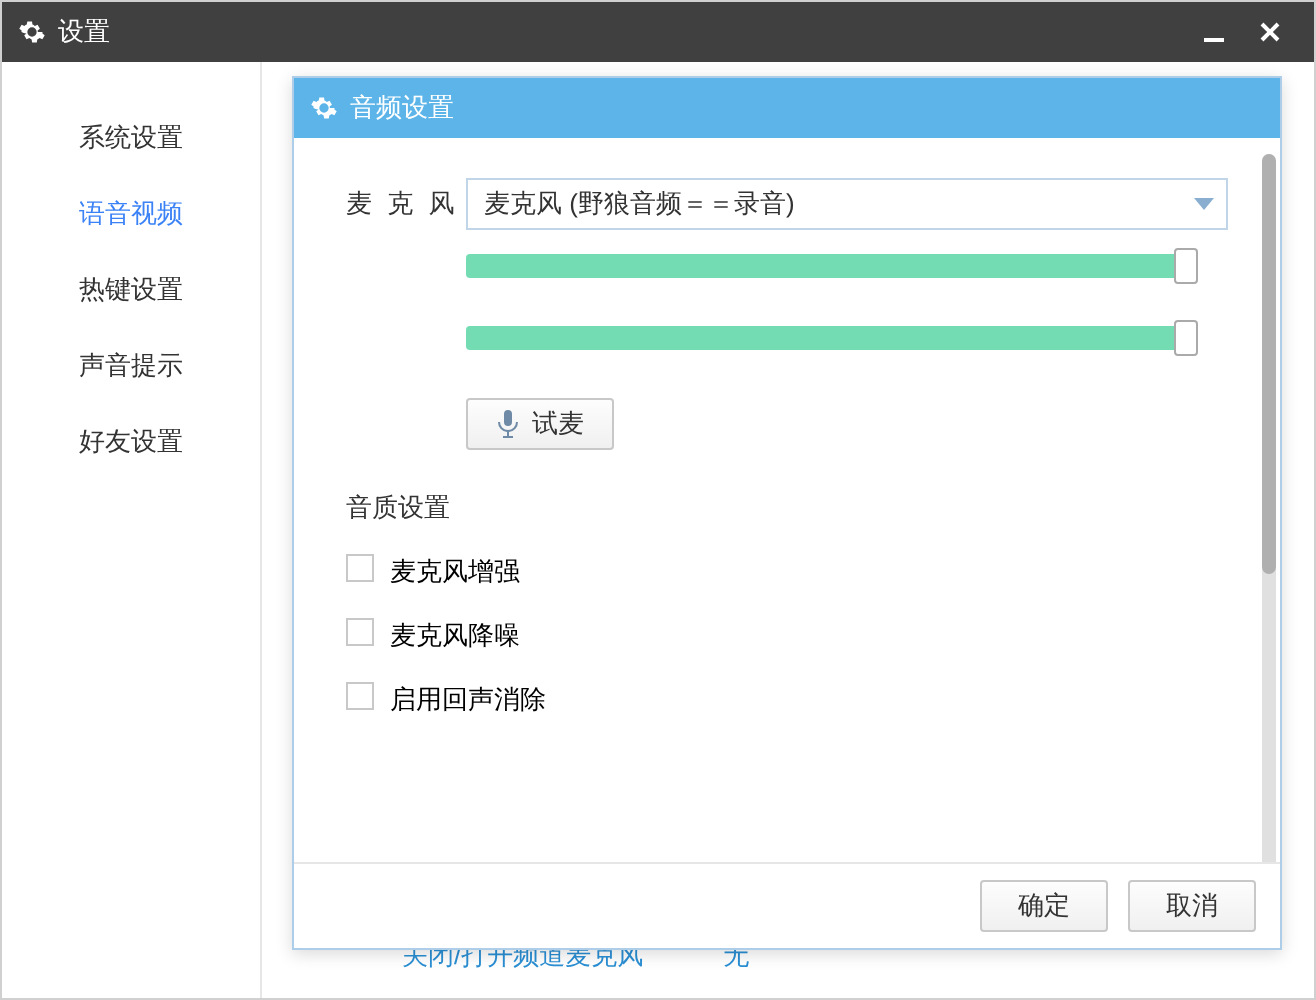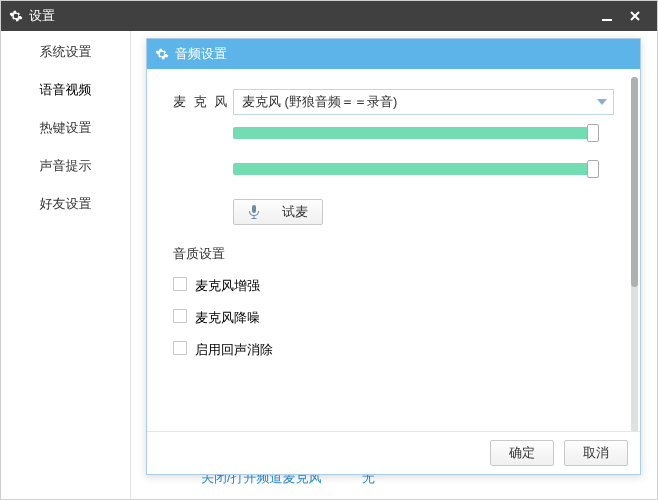--- a/index.html
+++ b/index.html
@@ -3,43 +3,43 @@
   <meta charset="utf-8">
   <style>
     * { box-sizing: border-box; margin: 0; padding: 0; }
     body { font-family: "Microsoft YaHei", sans-serif; font-size: 13px; background: #fff; width:658px; height:500px; overflow:hidden; }
     .window { display: flex; flex-direction: column; height: 500px; border: 1px solid #d0d0d0; }
     .titlebar { background: #404040; color: #fff; height: 30px; display: flex; align-items: center; padding: 0 8px; }
     .titlebar .icon { margin-right: 6px; }
     .titlebar .title { flex: 1; font-size: 13px; }
     .titlebar .winbtn { width: 28px; height: 28px; display:flex; align-items:center; justify-content:center; color:#fff; }
     .main { display: flex; flex: 1; position: relative; overflow: hidden; background:#fff; }
-    .sidebar { width: 130px; border-right: 1px solid #e6e6e6; padding-top: 2px; }
+    .sidebar { width: 130px; border-right: 1px solid #e6e6e6; padding-top: 19px; }
     .sidebar-item { padding: 10px 0; text-align: center; color: #333; cursor: pointer; }
-    .sidebar-item.active { color: #000000; }
+    .sidebar-item.active { color: #3b82f6; }
     .content { flex:1; position: relative; padding: 8px 20px; }
     .bottom-text { color:#2a8fd4; padding-left:50px; margin-top: 430px; display:flex; gap:40px; }
     
     .dialog { position:absolute; left:146px; top:38px; width:495px; height:437px; border:1px solid #aecde8; background:#fff; box-shadow:0 2px 8px rgba(0,0,0,0.15); display:flex; flex-direction:column; }
     .dialog-titlebar { background:#5cb4e8; color:#fff; height:30px; display:flex; align-items:center; padding:0 8px; }
     .dialog-titlebar .icon { margin-right:6px; }
     .dialog-titlebar .title { flex:1; }
     .dialog-body { flex:1; padding:20px 26px 10px 26px; overflow-y:auto; position:relative; }
     .scrollbar { position:absolute; right:2px; top:8px; width:7px; height:360px; background:#e0e0e0; border-radius:4px; }
     .scrollbar-thumb { width:7px; height:210px; background:#b0b0b0; border-radius:4px; }
     
     .row { display:flex; align-items:center; margin-bottom:12px; }
     .row-label { width:60px; color:#333; letter-spacing:2px; }
     .select { flex:1; border:1px solid #c0d6e8; height:26px; display:flex; align-items:center; padding:0 8px; color:#333; background:#fff; position:relative; }
     .select .chev { position:absolute; right:6px; color:#8aaed0; }
     .slider-row { padding-left:60px; margin-bottom:24px; }
     .slider { height:12px; background:#73dcb3; border-radius:2px; position:relative; width:360px; }
     .slider-thumb { position:absolute; right:-6px; top:-3px; width:12px; height:18px; background:#fff; border:1px solid #aaa; border-radius:2px; }
     
-    .btn { border:1px solid #c8c8c8; background:linear-gradient(#fdfdfd,#f0f0f0); height:26px; padding:0 14px; display:inline-flex; align-items:center; gap:22px; border-radius:2px; cursor:pointer; color:#333; }
+    .btn { border:1px solid #c8c8c8; background:linear-gradient(#fdfdfd,#f0f0f0); height:26px; padding:0 14px; display:inline-flex; align-items:center; gap:6px; border-radius:2px; cursor:pointer; color:#333; }
     .btn-row { padding-left:60px; margin-bottom:20px; }
     
     .section-title { color:#333; margin:14px 0 14px 0; }
     .checkbox-row { display:flex; align-items:flex-start; gap:8px; margin-bottom:14px; padding-left:0; }
     .checkbox { width:14px; height:14px; border:1px solid #c8c8c8; background:#fff; }
     
     .dialog-footer { border-top:1px solid #e6e6e6; padding:8px 12px; display:flex; justify-content:flex-end; gap:10px; }
     .dialog-footer .btn { min-width:64px; justify-content:center; }
     
     svg { display:block; }

